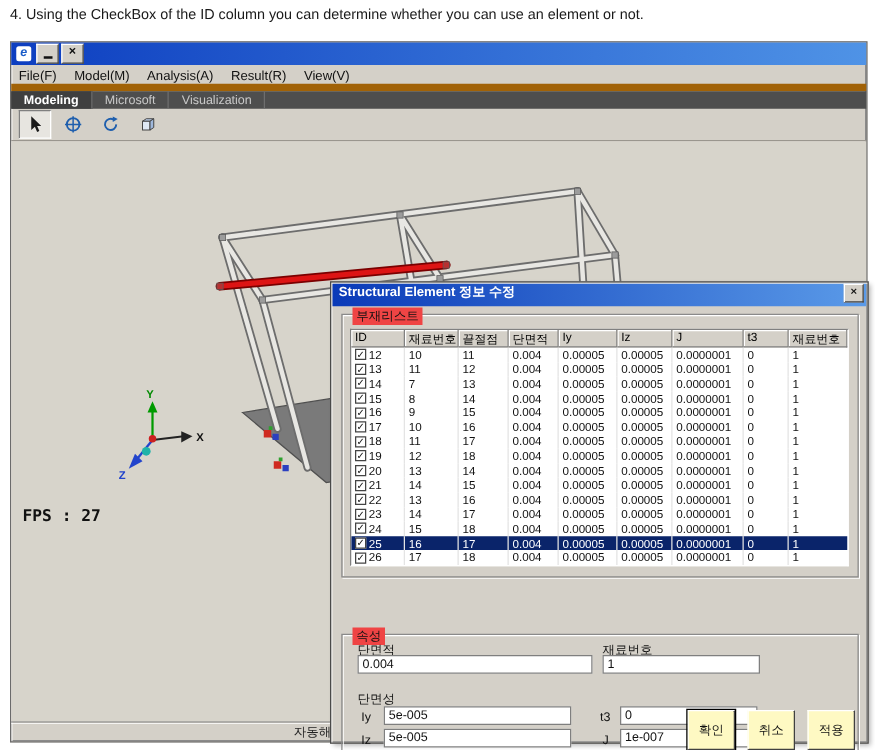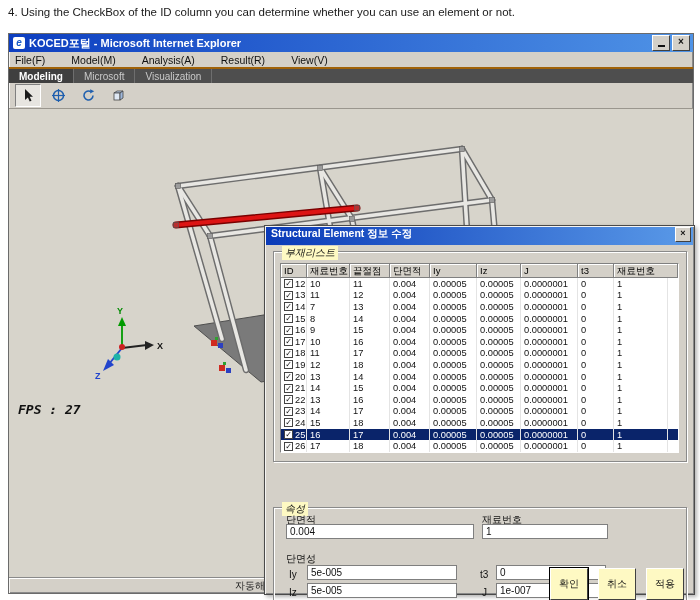--- a/index.html
+++ b/index.html
@@ -14,66 +14,66 @@
   .titlebar{height:18px;background:linear-gradient(90deg,#0d3ec0,#4f93e6);display:flex;align-items:center;
             padding:0 3px 0 4px;gap:4px;flex:none;}
   .app-icon{width:12px;height:12px;background:#fff;color:#1a5cc8;font-weight:bold;font-style:italic;
             font-size:10px;line-height:12px;text-align:center;border-radius:2px;flex:none;}
   .title-text{color:#fff;font-size:11px;font-weight:bold;flex:1;white-space:nowrap;overflow:hidden;}
   .win-controls{display:flex;gap:2px;flex:none;}
   .winbtn{width:16px;height:14px;background:#d4d0c8;border:1px solid;border-color:#fff #404040 #404040 #fff;
           font-size:10px;font-weight:bold;line-height:12px;text-align:center;color:#111;}
   .min-glyph{display:block;width:7px;height:2px;background:#111;margin:9px auto 0;}
 
-  .menubar{height:15px;display:flex;align-items:center;gap:26px;padding-left:6px;font-size:10.5px;
-           color:#111;border-bottom:2px solid #a16207;flex:none;}
+  .menubar{height:15px;display:flex;align-items:flex-end;gap:14px;padding-left:6px;font-size:10.5px;
+           color:#111;border-bottom:6px solid #a16207;flex:none;}
   .menu-item{white-space:nowrap;}
 
   .tabbar{height:14px;background:#4e4e4e;display:flex;align-items:stretch;font-size:10px;flex:none;text-align:center;}
   .tab{display:flex;align-items:center;padding:0 10px;color:#c9c9c9;border-right:1px solid #6e6e6e;}
   .tab.active{color:#fff;font-weight:bold;background:#3f3f3f;}
 
   .toolbar{height:25px;display:flex;align-items:center;padding-left:6px;gap:4px;
            border-bottom:1px solid #9a968e;flex:none;}
   .toolbtn{width:24px;height:21px;display:flex;align-items:center;justify-content:center;
            background:transparent;border:1px solid transparent;}
   .toolbtn.pressed{background:#e7e5e0;border-color:#808080 #ffffff #ffffff #808080;}
 
   .viewport{flex:1;position:relative;background:#d7d4cb;overflow:hidden;}
   .scene{position:absolute;left:0;top:0;}
   .scene text{font-family:"Liberation Sans","DejaVu Sans",sans-serif;font-weight:bold;font-size:9px;}
   .fps{position:absolute;left:9px;top:293px;font-family:"DejaVu Sans Mono",monospace;
-       font-weight:bold;font-size:13px;color:#111;font-style:italic;}
+       font-weight:bold;font-size:13px;color:#111;}
 
   .statusbar{height:15px;border-top:1px solid #8a8a8a;box-shadow:inset 0 1px 0 #ffffff;
              font-size:10px;display:flex;align-items:center;padding-left:226px;color:#222;flex:none;}
 
   
   .dialog{position:absolute;left:264px;top:225px;width:429px;height:368px;background:#d4d0c8;
           border:1px solid #4a4a4a;z-index:10;
           box-shadow:inset 1px 1px 0 #f5f4f2, inset -1px -1px 0 #8a8a8a, 2px 2px 4px rgba(0,0,0,.3);}
   .dlg-titlebar{position:absolute;left:1px;right:1px;top:1px;height:18px;
                 background:linear-gradient(90deg,#0a3ab8,#5a9ae8);display:flex;align-items:flex-start;
                 padding:0 2px 0 5px;color:#fff;font-size:10.5px;font-weight:bold;}
   .dlg-title-text{flex:1;white-space:nowrap;overflow:hidden;}
   .dlg-close{width:14px;height:13px;background:#d4d0c8;border:1px solid;border-color:#fff #404040 #404040 #fff;
              color:#111;font-size:9px;font-weight:bold;line-height:11px;text-align:center;flex:none;}
 
   .groupbox{position:absolute;border:1px solid #8a8a8a;box-shadow:1px 1px 0 #ffffff, inset 1px 1px 0 #ffffff;}
-  .group-label{position:absolute;top:-6px;left:8px;background:#fef9c3;padding:0 3px;font-size:10px;color:#111;font-style:italic;}
+  .group-label{position:absolute;top:-6px;left:8px;background:#ef4444;padding:0 3px;font-size:10px;color:#111;}
   .list-group{left:8px;top:25px;width:412px;height:209px;}
   .props-group{left:8px;top:240px;width:412px;height:97px;margin-top:41px;}
 
   .table{position:absolute;left:6px;top:11px;width:399px;height:190px;background:#fff;
          border:1px solid;border-color:#808080 #ffffff #ffffff #808080;overflow:hidden;box-sizing:border-box;}
   .thead{display:flex;height:14px;}
   .hcell{background:#d4d0c8;border-right:1px solid #808080;border-bottom:1px solid #808080;
          box-shadow:inset 1px 1px 0 #fff;font-size:9.5px;padding:1px 0 0 3px;box-sizing:border-box;
          overflow:hidden;white-space:nowrap;flex:none;}
-  .c0{width:26px}.c1{width:43px}.c2{width:40px}.c3{width:40px}.c4{width:47px}
+  .c0{width:43px}.c1{width:43px}.c2{width:40px}.c3{width:40px}.c4{width:47px}
   .c5{width:44px}.c6{width:57px}.c7{width:36px}.c8{width:54px;flex:1;}
   .trow{display:flex;height:11.6px;align-items:center;font-size:9.3px;color:#111;}
   .trow.selected{background:#0a246a;color:#fff;}
   .tcell{padding-left:3px;box-sizing:border-box;border-right:1px solid #e4e4e4;height:100%;
          display:flex;align-items:center;overflow:hidden;white-space:nowrap;flex:none;}
   .cb{width:9px;height:9px;background:#fff;border:1px solid #444;font-size:8px;line-height:8px;
       text-align:center;margin-right:2px;color:#111;box-sizing:border-box;flex:none;}
 
   .flabel{position:absolute;font-size:10px;color:#111;white-space:nowrap;}
   .finput{position:absolute;height:15px;background:#fff;border:1px solid #7f7f7f;font-size:10px;
@@ -86,21 +86,20 @@
 <body>
 
 <div class="page">
 
   <div class="caption">4. Using the CheckBox of the ID column you can determine whether you can use an element or not.</div>
 
   <div class="window">
 
     <div class="titlebar">
       <span class="app-icon">e</span>
-      <span class="title-text">KOCED포털 - Microsoft Internet Explorer</span>
       <span class="win-controls">
         <span class="winbtn">
             <span class="min-glyph"></span>
           </span>
         <span class="winbtn">×</span>
       </span>
     </div>
 
     <div class="menubar">
       <span class="menu-item">File(F)</span>

